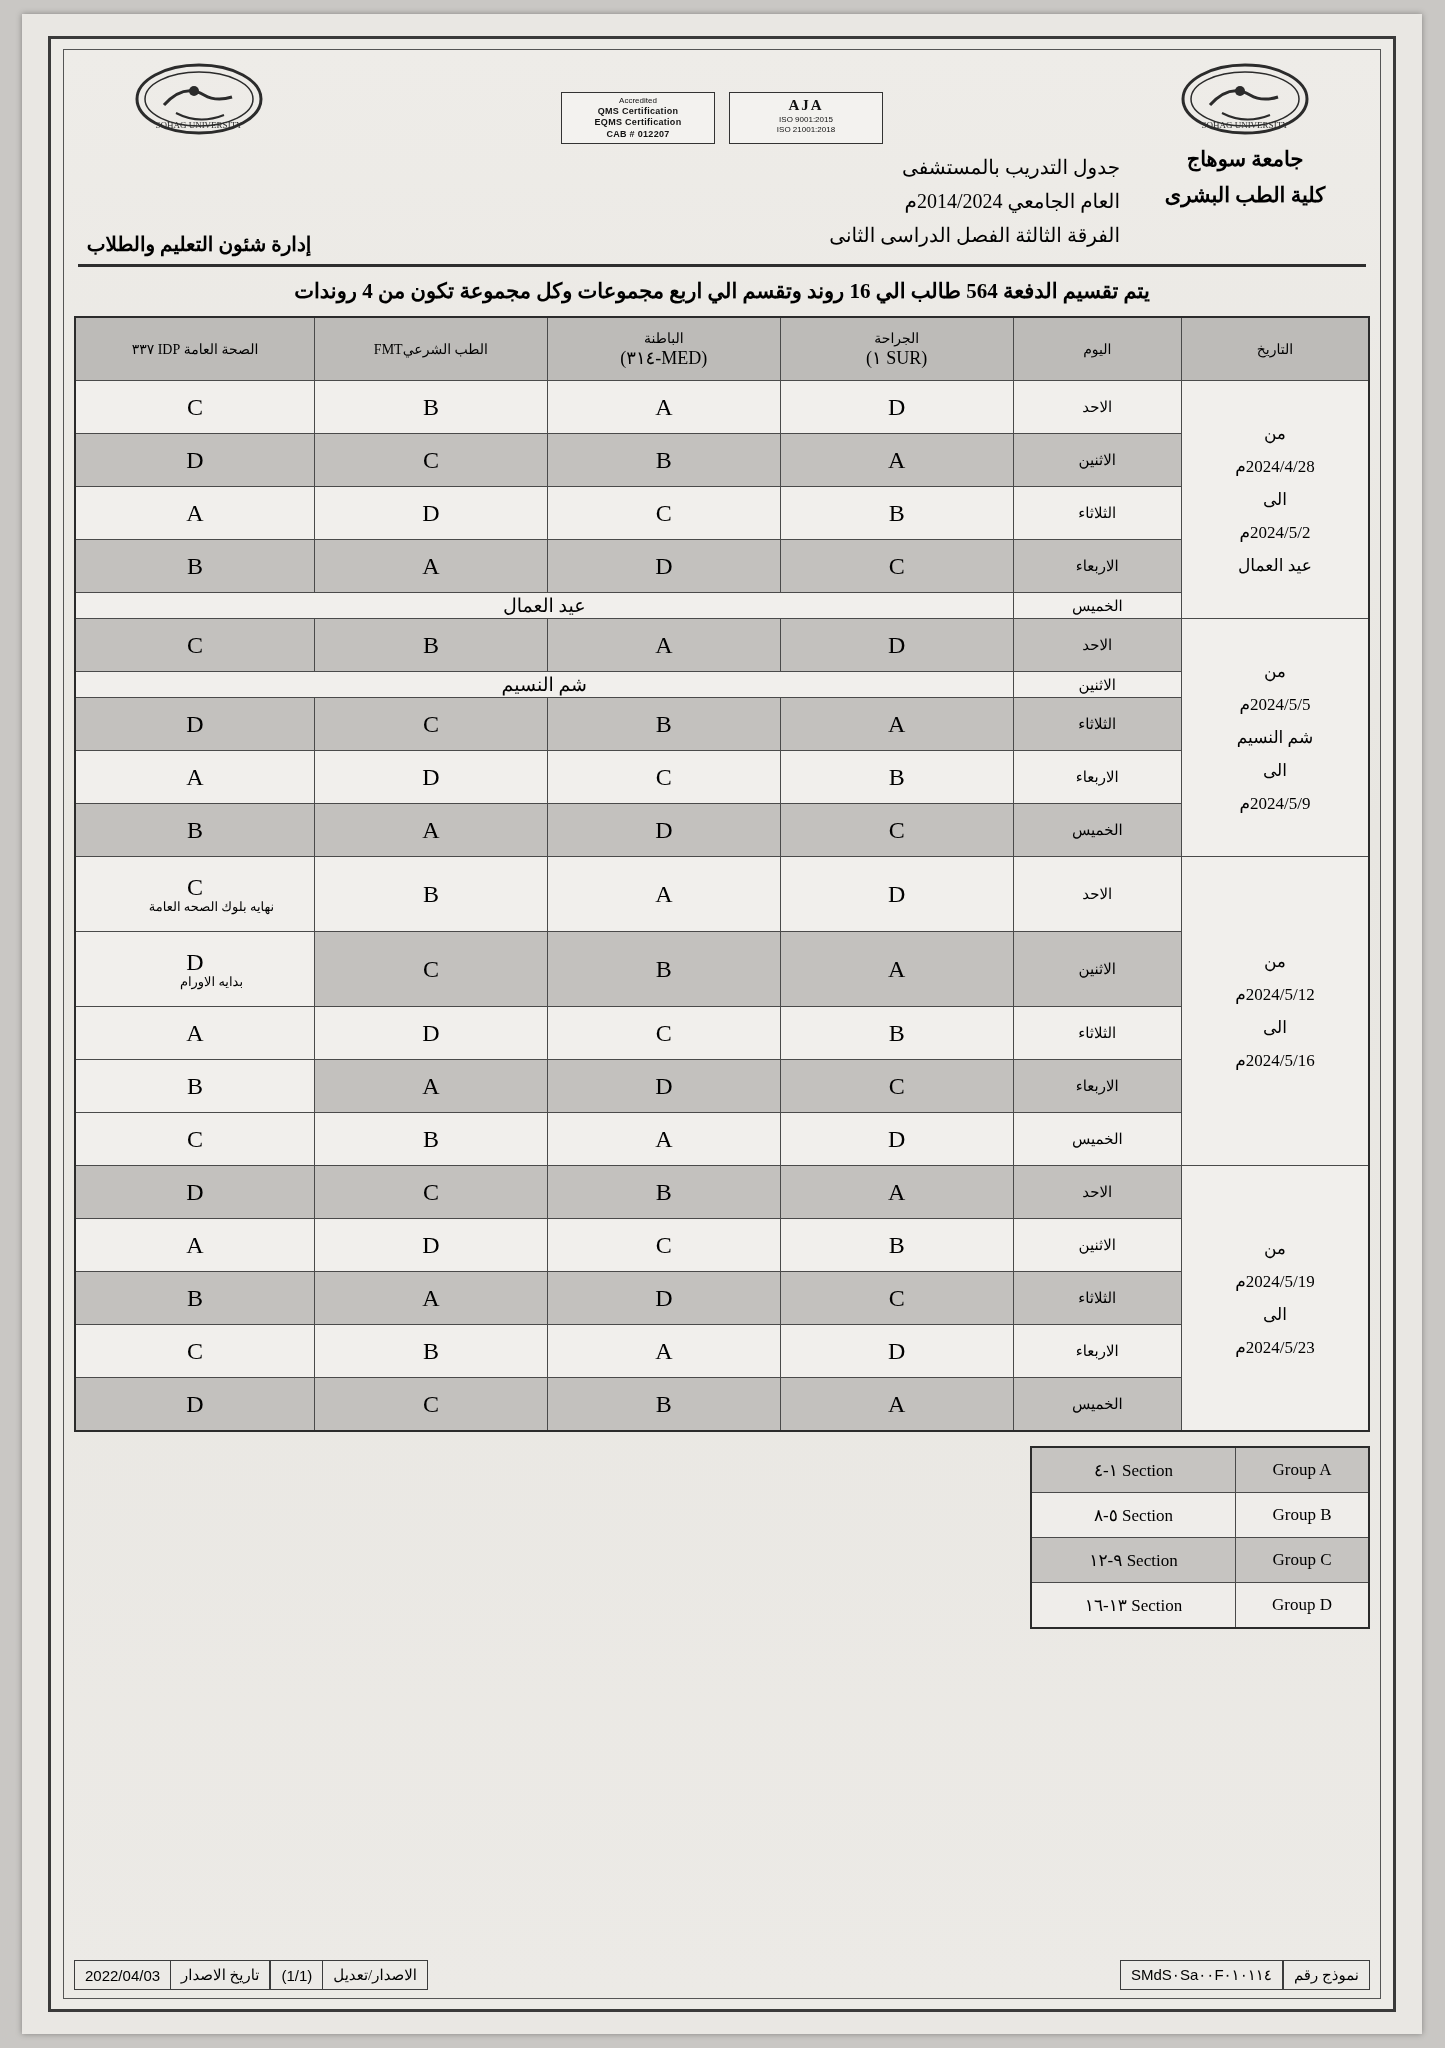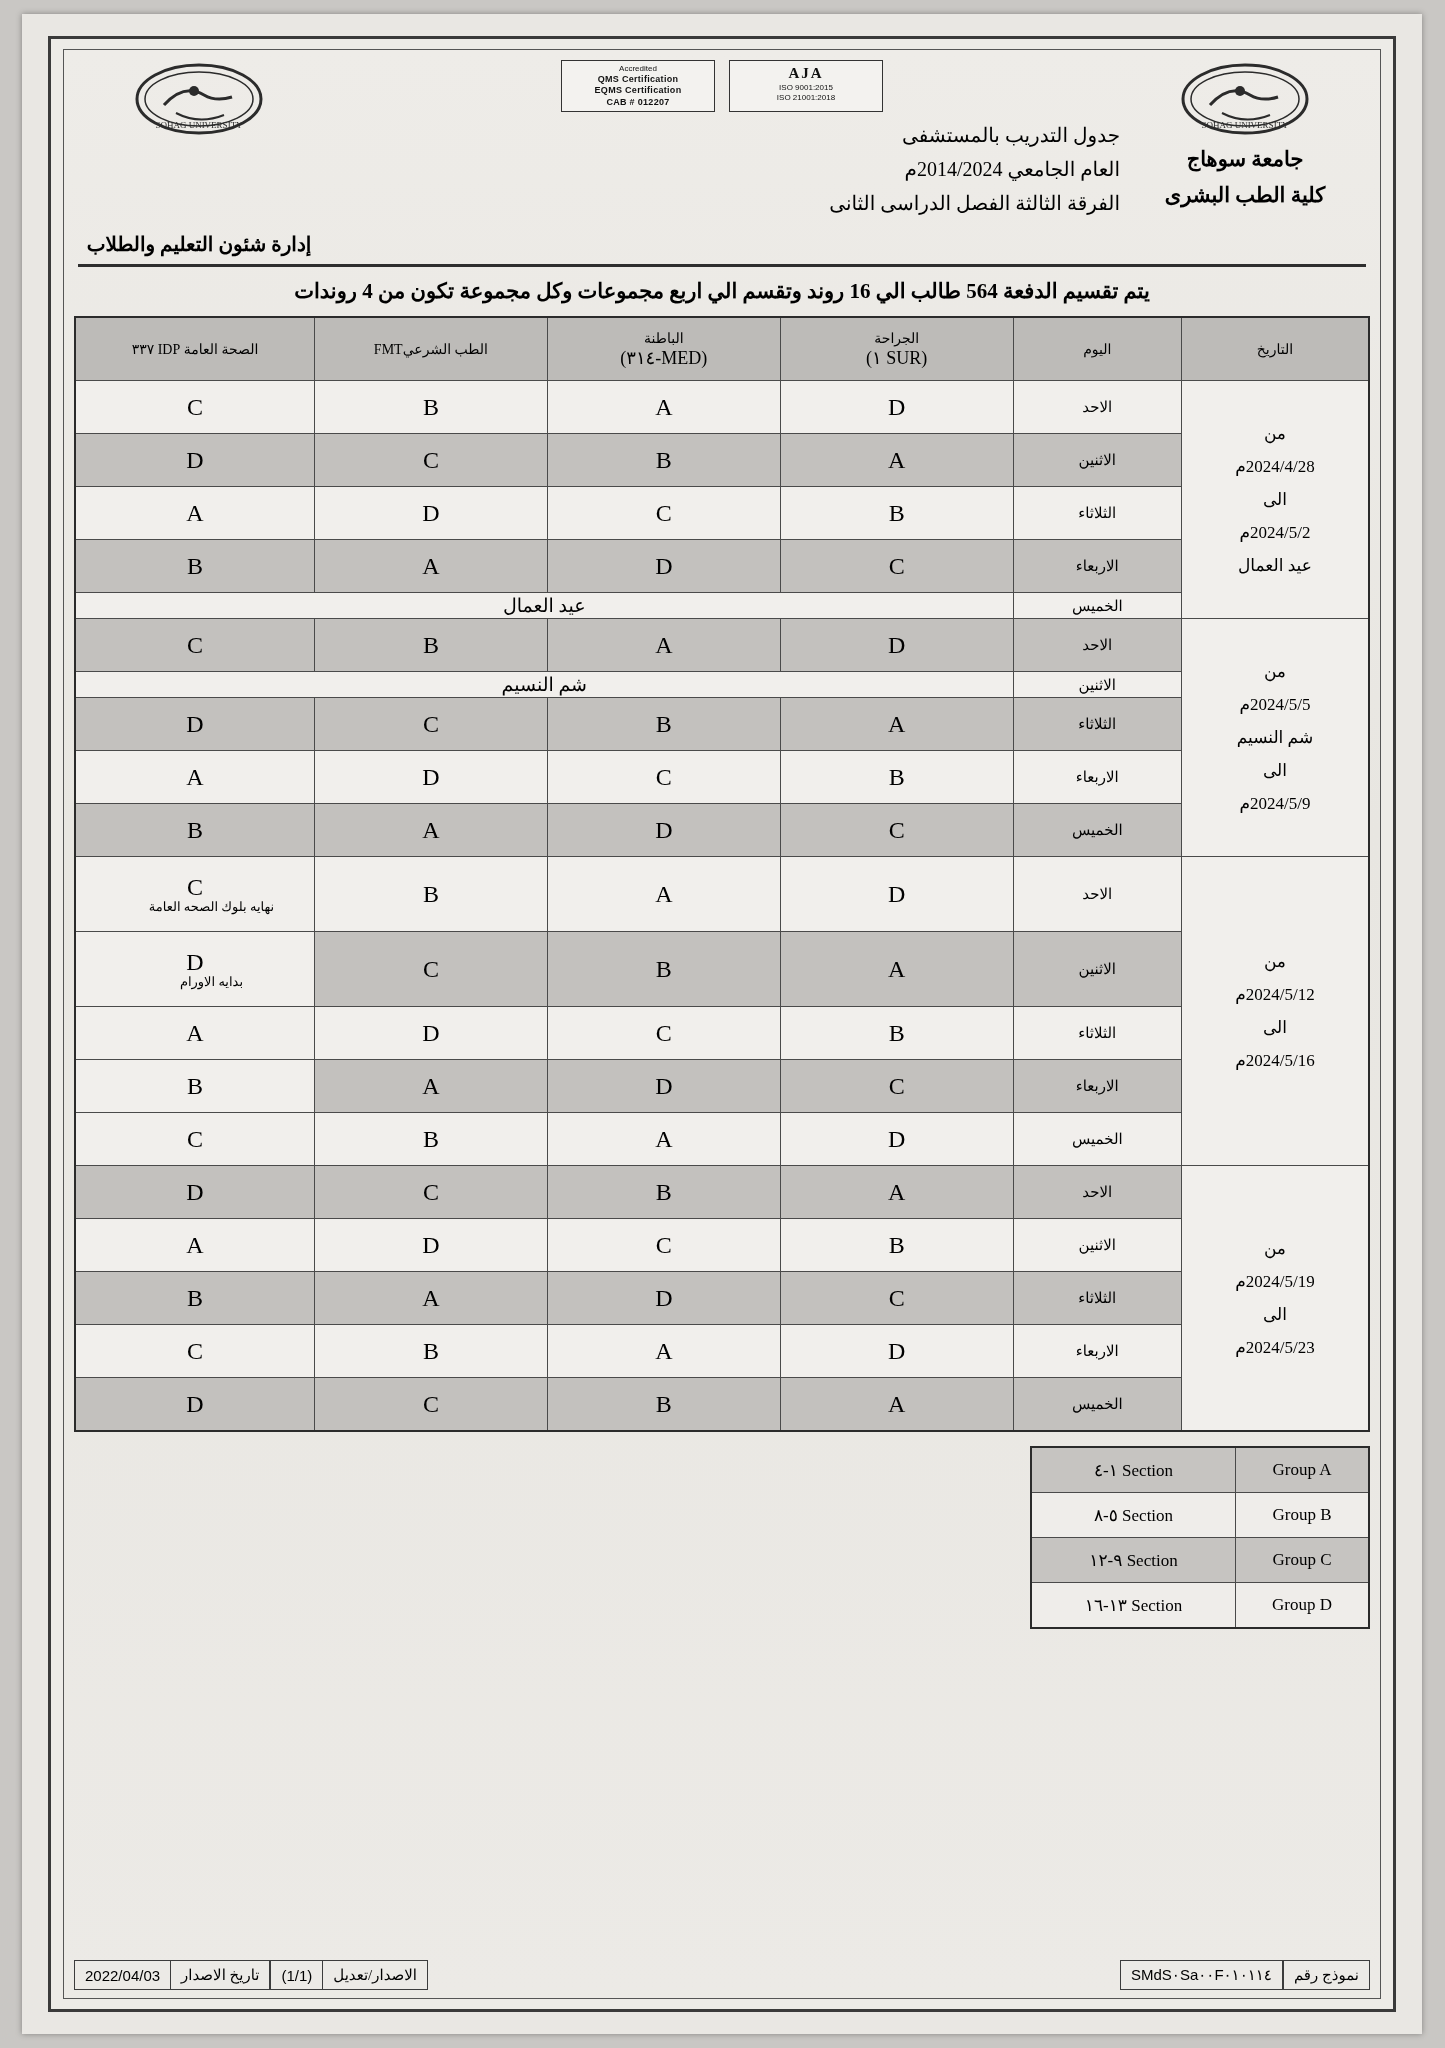--- a/index.html
+++ b/index.html
@@ -43,21 +43,21 @@
     display:flex;align-items:center;
   }
   .logo svg{display:block;}
 
   .uni-txt{font-size:21px;font-weight:bold;line-height:1.5;margin-top:4px;}
   .accred-row{display:flex;gap:14px;justify-content:center;margin-bottom:6px;}
   .accred{
     border:1px solid #333;background:#f3f2ef;
     padding:3px 6px;font-family:"Liberation Sans",sans-serif;
     font-size:8px;line-height:1.25;text-align:center;color:#111;
-    direction:ltr;width:140px;
+    direction:ltr;width:140px;margin-top:32px;
   }
   .accred b{font-size:9px;letter-spacing:.3px;}
   .accred .big{font-family:"Liberation Serif",serif;font-size:15px;font-weight:bold;letter-spacing:2px;}
   .title-lines{font-size:20px;line-height:1.7;text-align:right;}
   .admin{font-size:20px;font-weight:600;padding-top:92px;}
 
   .rule{border-top:3px solid #2e2e2e;margin:8px 4px 0 4px;}
   .note{
     text-align:center;font-size:21px;font-weight:bold;
     padding:12px 0 12px 0;

